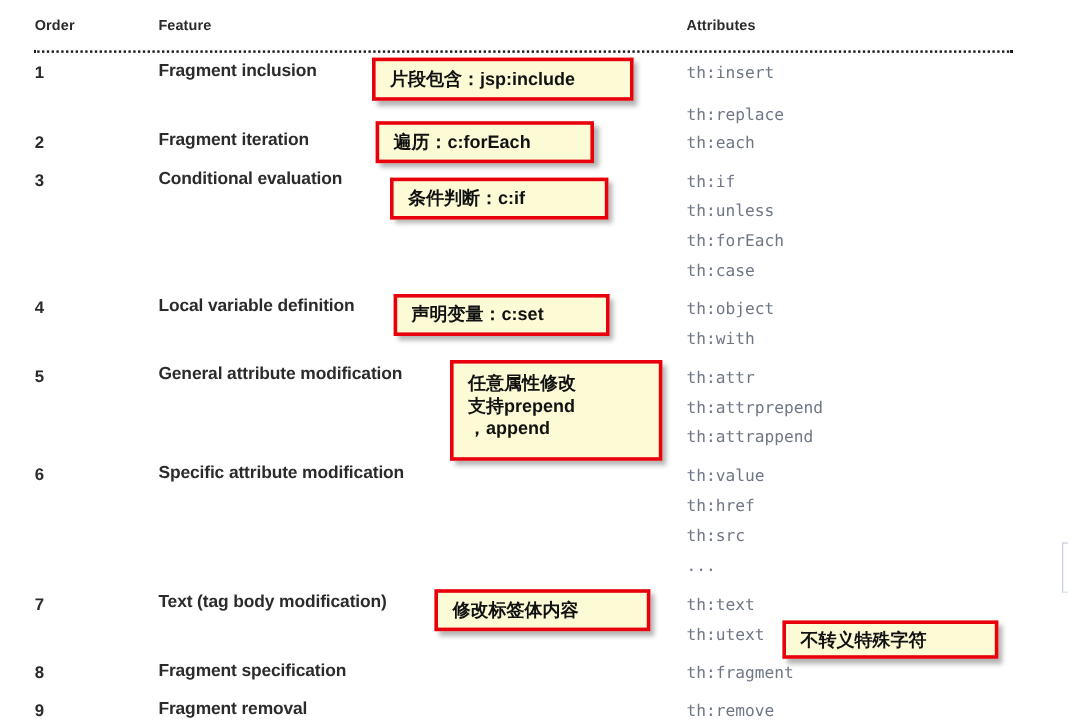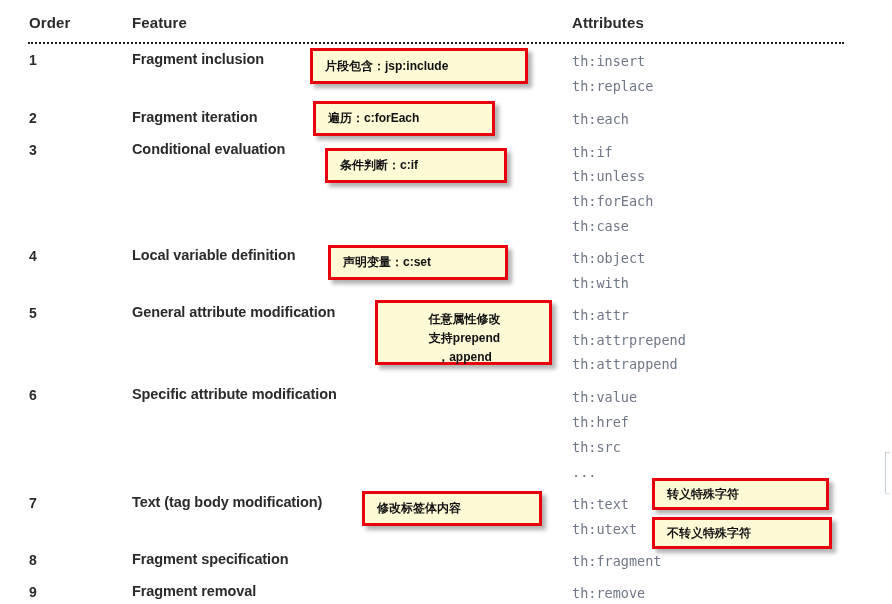--- a/index.html
+++ b/index.html
@@ -27,21 +27,21 @@
   
   .tbl-head {
     position: absolute;
     top: 14px;
     left: 0;
     width: 892px;
     height: 24px;
   }
   .th {
     position: absolute;
-    font-size: 15px;
+    font-size: 12px;
     font-weight: bold;
     color: #2b2b2b;
     letter-spacing: 0.1px;
     white-space: nowrap;
   }
   .th-order   { left: 29px;  }
   .th-feature { left: 132px; }
   .th-attrs   { left: 572px; }
 
   .head-rule {
@@ -86,27 +86,26 @@
 
   
   .callout {
     position: absolute;
     box-sizing: border-box;
     background: #fcfbd6;
     border: 3px solid #e8000d;
     box-shadow: 4px 4px 4px rgba(0,0,0,0.30);
     color: #111111;
     font-weight: bold;
-    font-size: 12px;
+    font-size: 15px;
     line-height: 19px;
     display: flex;
     align-items: center;
     padding-left: 12px;
     padding-right: 10px;
-    text-align: center;
   }
   .callout.multiline {
     display: block;
     padding-top: 7px;
   }
   .callout span { display: block; }
 
   
   .scroll-sliver {
     position: absolute;
@@ -146,21 +145,21 @@
   <div class="cell-feature" style="top:109px">Fragment iteration</div>
   <div class="cell-feature" style="top:247px">Local variable definition</div>
   <div class="cell-feature" style="top:141px">Conditional evaluation</div>
   <div class="cell-feature" style="top:304px">General attribute modification</div>
   <div class="cell-feature" style="top:386px">Specific attribute modification</div>
   <div class="cell-feature" style="top:494px">Text (tag body modification)</div>
   <div class="cell-feature" style="top:551px">Fragment specification</div>
   <div class="cell-feature" style="top:583px">Fragment removal</div>
 
   <div class="attr" style="top:53px">th:insert</div>
-  <div class="attr" style="top:78px">th:replace</div>
+  <div class="attr" style="top:88px">th:replace</div>
 
   <div class="attr" style="top:111px">th:each</div>
 
   <div class="attr" style="top:144px">th:if</div>
   <div class="attr" style="top:168px">th:unless</div>
   <div class="attr" style="top:193px">th:forEach</div>
   <div class="attr" style="top:218px">th:case</div>
 
   <div class="attr" style="top:250px">th:object</div>
   <div class="attr" style="top:275px">th:with</div>
@@ -190,35 +189,32 @@
   </div>
 
   <div class="callout" style="left:325px; top:148px; width:182px; height:35px;">
     <span>条件判断：c:if</span>
   </div>
 
   <div class="callout" style="left:328px; top:245px; width:180px; height:35px;">
     <span>声明变量：c:set</span>
   </div>
 
-  <div class="callout multiline" style="left:375px; top:300px; width:177px; height:65px;">
+  <div class="callout multiline" style="left:375px; top:300px; width:177px; height:84px;">
     <span>任意属性修改</span>
     <span>支持prepend</span>
     <span>，append</span>
   </div>
 
 
   <div class="callout" style="left:362px; top:491px; width:180px; height:35px;">
     <span>修改标签体内容</span>
   </div>
 
 
-  <div class="callout" style="left:652px; top:478px; width:177px; height:32px;">
-    <span>转义特殊字符</span>
-  </div>
 
   <div class="callout" style="left:652px; top:517px; width:180px; height:32px;">
     <span>不转义特殊字符</span>
   </div>
 
   <div class="scroll-sliver"></div>
 
 </div>
 
 </body></html>

